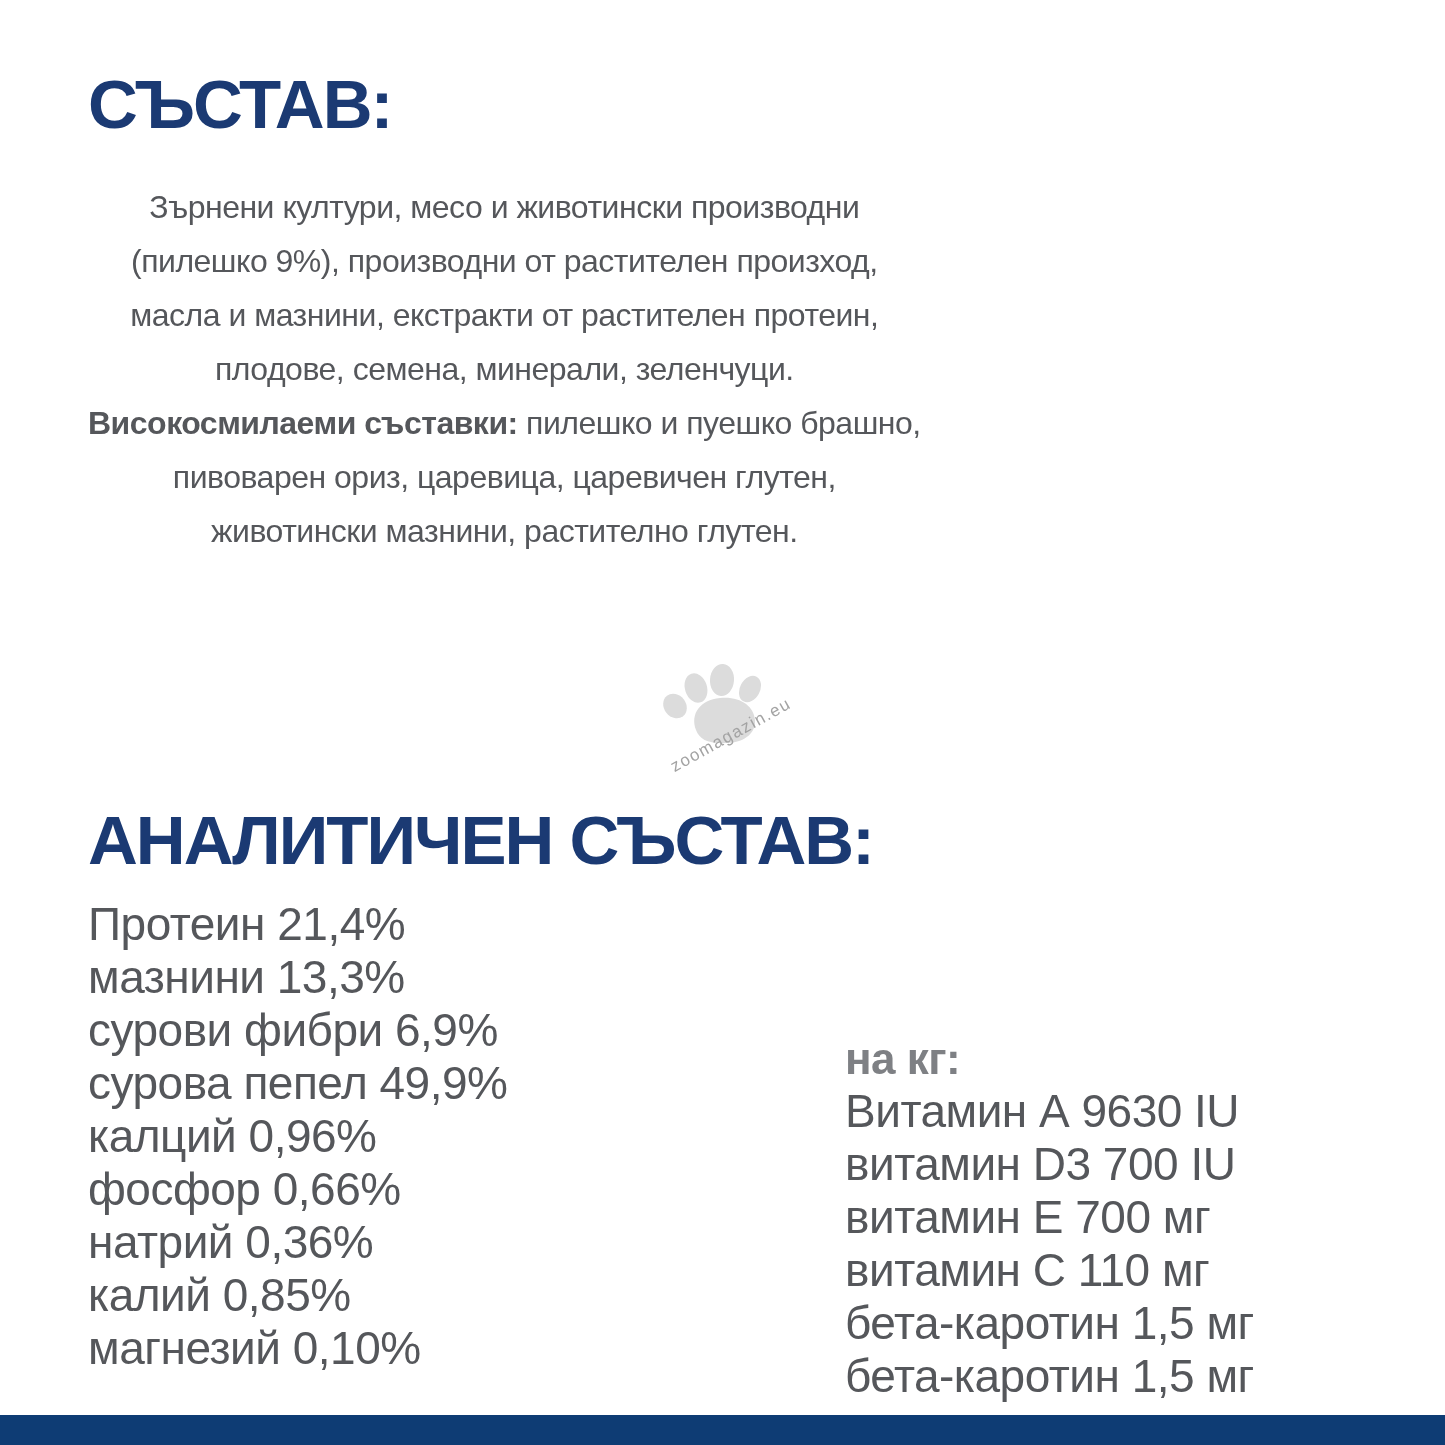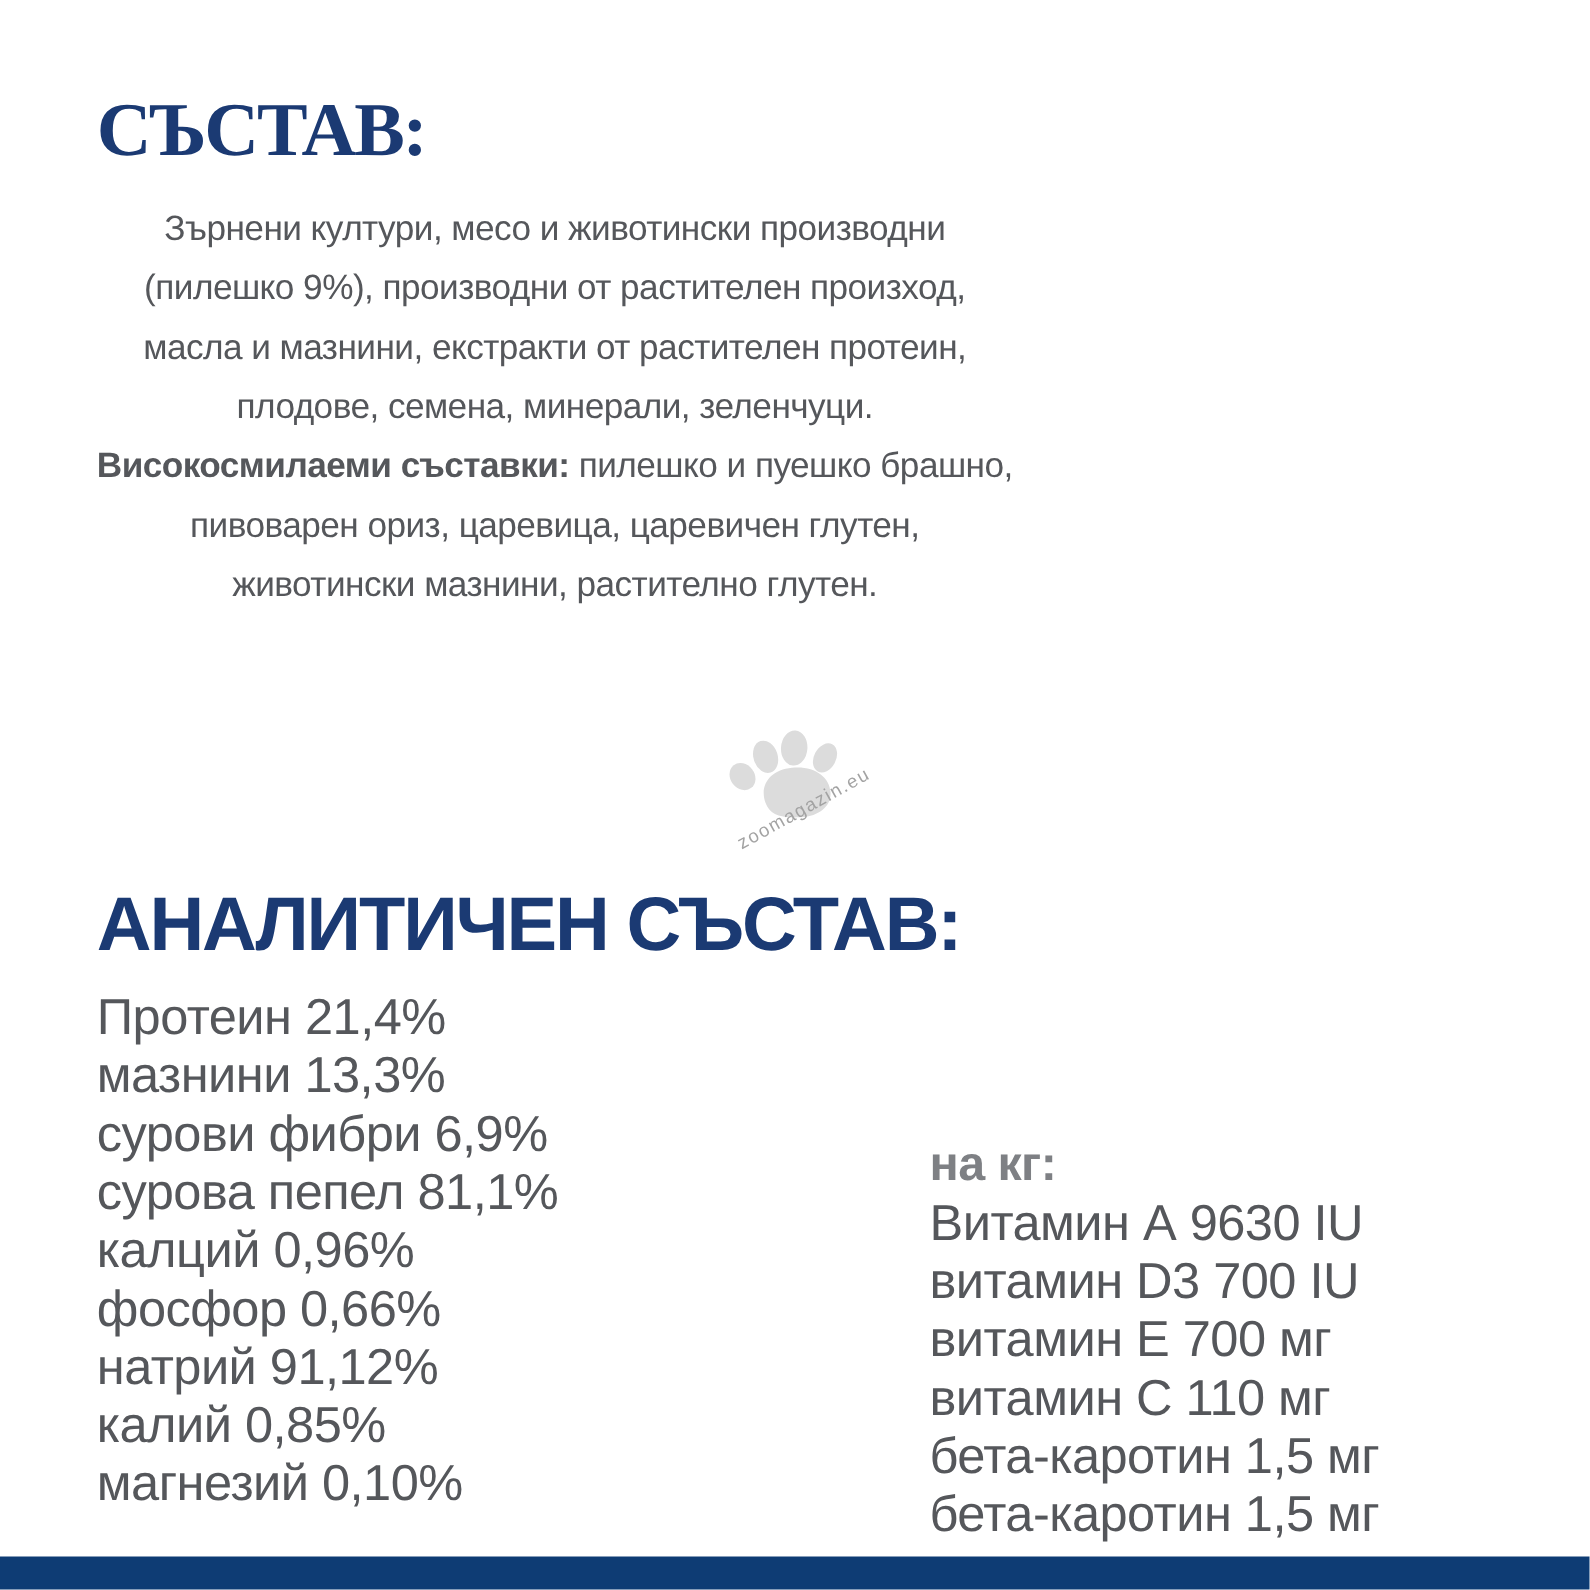--- a/index.html
+++ b/index.html
@@ -20,21 +20,21 @@
     overflow:hidden;
   }
   .page{position:absolute;inset:0;}
   .heading{
     position:absolute;left:88px;
     font-size:69px;font-weight:800;
     letter-spacing:-2px;line-height:1;
     color:var(--heading-navy);
     white-space:nowrap;
   }
-  #composition-heading{top:84px;font-family:Liberation Serif, serif;}
+  #composition-heading{top:70px;}
   #analysis-heading{top:806px;}
   .para{
     position:absolute;left:88px;top:180px;
     font-size:32px;line-height:54px;
     letter-spacing:-0.5px;
     color:var(--body-gray);
     text-align:center;
   }
   .para .line{white-space:nowrap;}
   .bold-lead{font-weight:bold;}
@@ -106,24 +106,24 @@
     </svg>
     <div class="watermark-text">zoomagazin.eu</div>
   </div>
 
   <div class="heading" id="analysis-heading">АНАЛИТИЧЕН СЪСТАВ:</div>
 
   <div class="analysis-list">
     <div class="row">Протеин 21,4%</div>
     <div class="row">мазнини 13,3%</div>
     <div class="row">сурови фибри 6,9%</div>
-    <div class="row">сурова пепел 81,1%</div>
+    <div class="row">сурова пепел 49,9%</div>
     <div class="row">калций 0,96%</div>
     <div class="row">фосфор 0,66%</div>
-    <div class="row">натрий 91,12%</div>
+    <div class="row">натрий 0,36%</div>
     <div class="row">калий 0,85%</div>
     <div class="row">магнезий 0,10%</div>
   </div>
 
   <div class="vitamins-list">
     <div class="row per-kg">на кг:</div>
     <div class="row">Витамин А 9630 IU</div>
     <div class="row">витамин D3 700 IU</div>
     <div class="row">витамин Е 700 мг</div>
     <div class="row">витамин С 110 мг</div>

